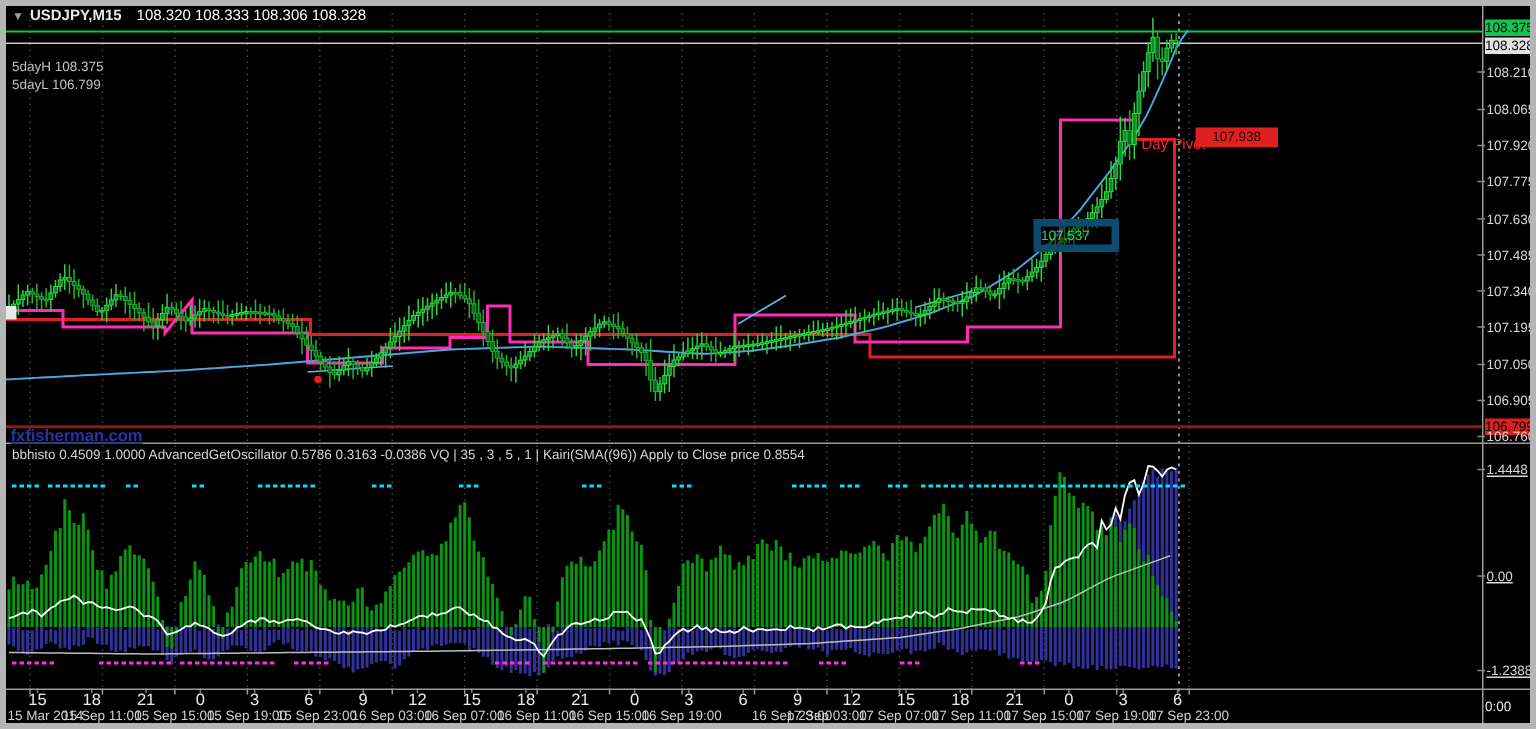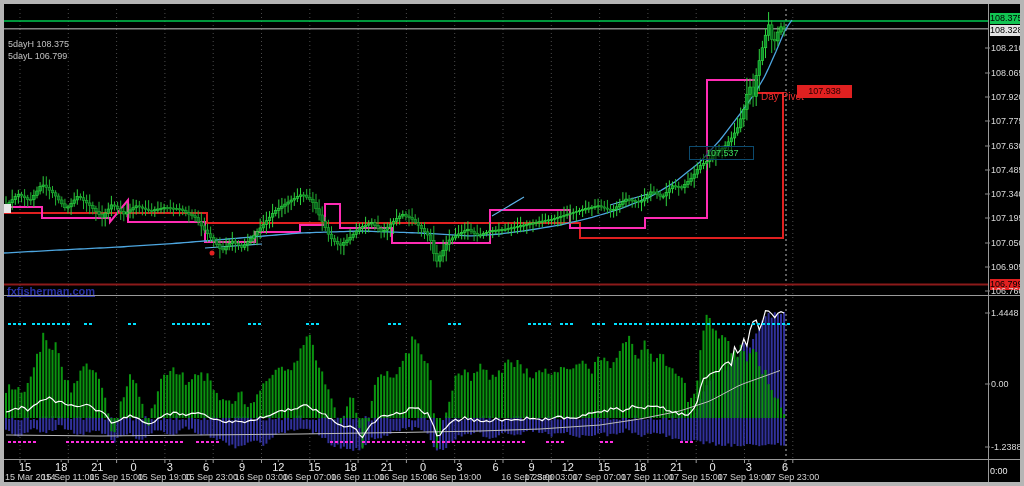--- a/index.html
+++ b/index.html
@@ -8,27 +8,27 @@
   #svg{position:absolute;left:0;top:0;z-index:5;}
   .lbl{position:absolute;z-index:20;white-space:nowrap;}
   #title-bar{left:8px;top:5px;color:#dcdcdc;font-size:10px;}
   #title-bar .sym{color:#e6e6e6;font-weight:bold;margin-right:10px;}
   #title-bar .tri{color:#9a9a9a;font-size:8px;margin-right:4px;}
   #title-bar .ohlc{color:#fff;}
   #hi-lbl{left:8px;top:39px;color:#c0c0c0;font-size:9px;}
   #lo-lbl{left:8px;top:51px;color:#c0c0c0;font-size:9px;}
   #wmark{left:7px;top:285px;color:#2a32a6;font-size:11px;font-weight:bold;text-decoration:underline;}
   #info-lbl{left:8px;top:298px;color:#d4d4d4;font-size:9px;}
-  #bo-box{left:689px;top:146px;width:47px;height:12px;border:1px solid #0c4a6e;color:#3ad45a;font-size:9px;line-height:12px;padding-left:16px;background:rgba(0,0,0,.55);}
+  #bo-box{left:689px;top:146px;width:47px;height:12px;border:5px solid #0c4a6e;color:#3ad45a;font-size:9px;line-height:12px;padding-left:0;background:rgba(0,0,0,.55);}
   #dp-lbl{left:761px;top:91px;color:#e83030;font-size:10px;}
   #dp-tag{left:797px;top:85px;width:55px;height:13px;background:#e02020;color:#230000;font-size:9px;line-height:13px;text-align:center;}
   #price-axis{position:absolute;left:989px;top:4px;width:31px;height:478px;z-index:15;}
   #time-axis{position:absolute;left:4px;top:460px;width:1016px;height:22px;z-index:15;}
   .ptick{position:absolute;left:2px;color:#d8d8d8;font-size:9px;}
-  .otick{position:absolute;left:2px;color:#d8d8d8;font-size:9px;}
+  .otick{position:absolute;left:2px;color:#d8d8d8;font-size:9px;text-decoration:underline;}
   .ptag{position:absolute;left:1px;width:30px;height:11px;font-size:9px;line-height:11px;text-align:center;color:#000;}
   #ptag-high{top:9px;background:#12c452;}
   #ptag-cur{top:21px;background:#e2e2e2;}
   #ptag-low{top:275px;background:#e02020;}
   .hr{position:absolute;top:1px;width:24px;text-align:center;color:#eaeaea;font-size:11px;}
   .dt{position:absolute;top:12px;width:70px;text-align:center;color:#cfcfcf;font-size:9px;}
   #far-hr{position:absolute;top:6px;color:#eaeaea;font-size:9px;}
   #edge-marker{left:4px;top:204px;width:7px;height:9px;background:#e8e8e8;}
 </style>
 </head>
@@ -1286,27 +1286,31 @@
       <line x1="985" y1="194" x2="990" y2="194" stroke="#8a8a8a" stroke-width="1"></line>
       <line x1="985" y1="218" x2="990" y2="218" stroke="#8a8a8a" stroke-width="1"></line>
       <line x1="985" y1="243" x2="990" y2="243" stroke="#8a8a8a" stroke-width="1"></line>
       <line x1="985" y1="267" x2="990" y2="267" stroke="#8a8a8a" stroke-width="1"></line>
       <line x1="985" y1="291" x2="990" y2="291" stroke="#8a8a8a" stroke-width="1"></line>
       <line x1="985" y1="313" x2="990" y2="313" stroke="#8a8a8a" stroke-width="1"></line>
       <line x1="985" y1="384" x2="990" y2="384" stroke="#8a8a8a" stroke-width="1"></line>
       <line x1="985" y1="447" x2="990" y2="447" stroke="#8a8a8a" stroke-width="1"></line>
     </svg>
 
+  <div class="lbl" id="title-bar">
+    <span class="tri">▼</span><span class="sym">USDJPY,M15</span><span class="ohlc">108.320 108.333 108.306 108.328</span>
+  </div>
   <div class="lbl" id="hi-lbl">5dayH 108.375</div>
   <div class="lbl" id="lo-lbl">5dayL 106.799</div>
   <div class="lbl" id="edge-marker"></div>
   <div class="lbl" id="wmark">fxfisherman.com</div>
   <div class="lbl" id="bo-box">107.537</div>
   <div class="lbl" id="dp-lbl">Day Pivot</div>
   <div class="lbl" id="dp-tag">107.938</div>
+  <div class="lbl" id="info-lbl">bbhisto 0.4509 1.0000   AdvancedGetOscillator 0.5786 0.3163 -0.0386   VQ |  35 , 3 , 5 , 1  |   Kairi(SMA((96)) Apply to Close price 0.8554</div>
 
   <div id="price-axis">
     <div class="ptag" id="ptag-high">108.375</div>
     <div class="ptag" id="ptag-cur">108.328</div>
     <div class="ptag" id="ptag-low">106.799</div>
   <div class="ptick" style="top: 39px;">108.210</div>
       <div class="ptick" style="top: 64px;">108.065</div>
       <div class="ptick" style="top: 88px;">107.920</div>
       <div class="ptick" style="top: 112px;">107.775</div>
       <div class="ptick" style="top: 137px;">107.630</div>

